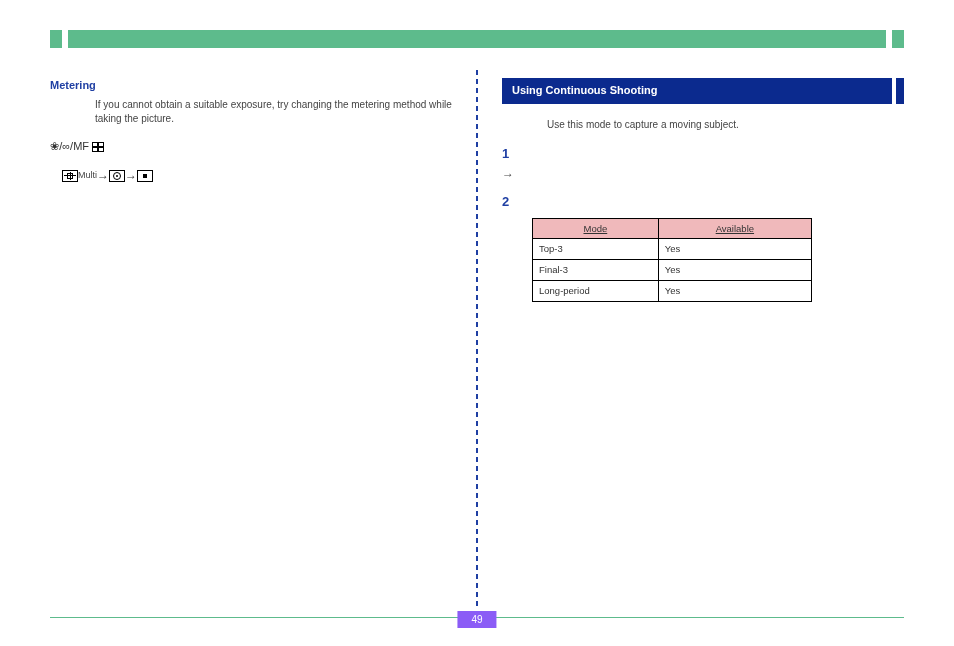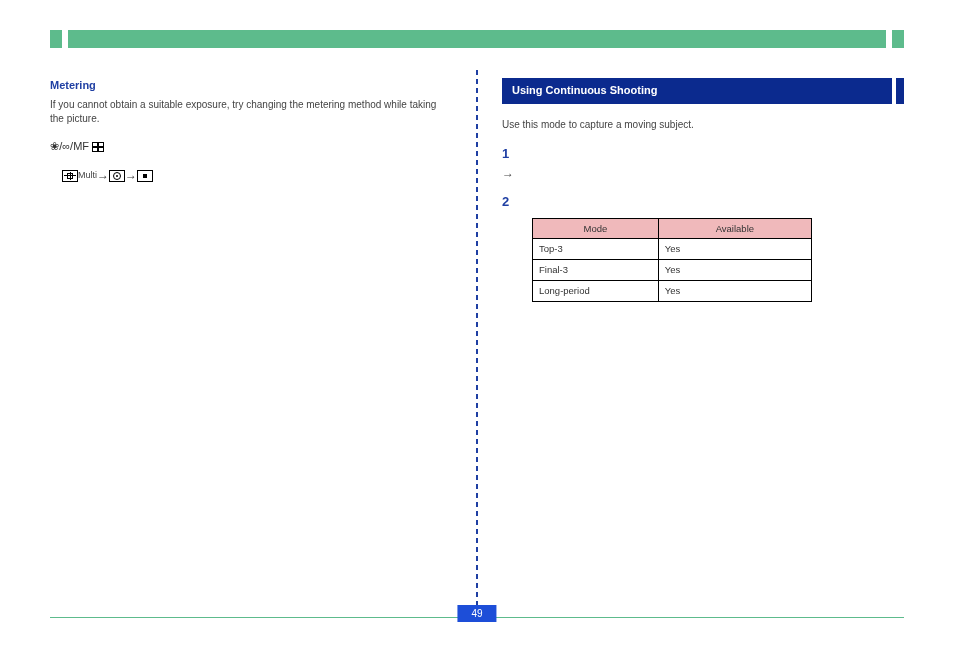--- a/index.html
+++ b/index.html
@@ -68,20 +68,21 @@
   }
   .section-head-left {
     color: #1f3fa3;
     font-weight: bold;
     font-size: 11px;
     margin-bottom: 4px;
   }
   .para {
     margin-bottom: 12px;
     color: #444;
+    margin-left: 45px;
   }
   .icon-line {
     margin-bottom: 1px;
   }
   .icon-line .label {
     color: #444;
   }
   .metering-row {
     display: flex;
     align-items: center;
@@ -177,39 +178,40 @@
     width: 280px;
     margin: 6px 0 10px 30px;
     font-size: 9.5px;
   }
   table.dist th {
     background: #f0b9bb;
     border: 1px solid #000;
     font-weight: normal;
     text-align: center;
     padding: 3px 21px;
+    text-decoration: underline;
   }
   table.dist td {
     border: 1px solid #000;
     padding: 3px 6px;
   }
   .footer-line {
     position: absolute;
     left: 50px;
     right: 50px;
     bottom: 28px;
     height: 0;
     border-top: 1px solid #5dbb8c;
   }
   .page-badge {
     position: absolute;
     left: 50%;
-    bottom: 24px;
+    bottom: 18px;
     transform: translateX(-50%);
-    background: #1d4ed8;
+    background: #8b5cf6;
     color: #fff;
     font-size: 10px;
     padding: 3px 14px;
   }
   .mf-symbols {
     font-family: Arial, sans-serif;
     font-size: 11px;
   }
   .thumb-icon {
     display:inline-block;

